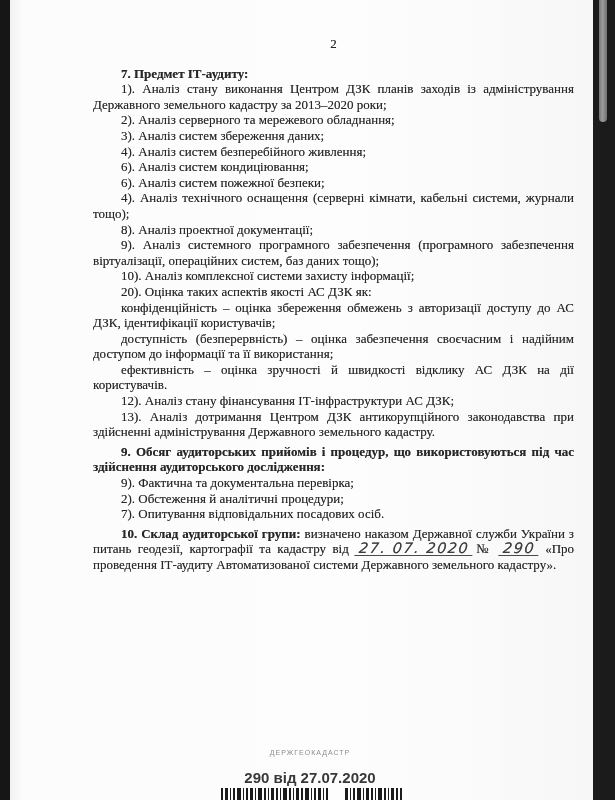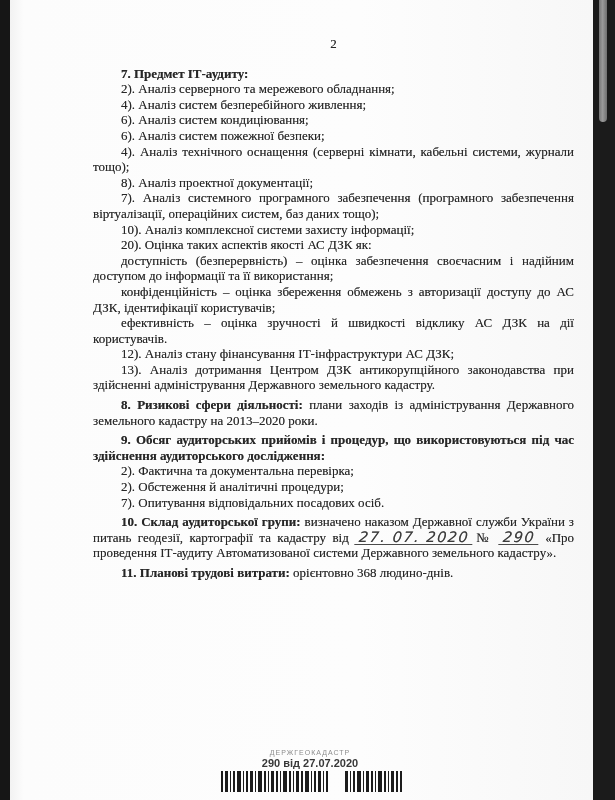--- a/index.html
+++ b/index.html
@@ -33,63 +33,63 @@
                font-style:italic; font-size:14.5px; line-height:13px;
                letter-spacing:1.5px; color:#3c3c3c;
                border-bottom:1.4px solid #4a4a4a; padding:0 4px;
                transform:skewX(-6deg); text-indent:0; }
 
   
   .stamp { position:absolute; left:205px; top:749px; width:190px;
            text-align:center; text-shadow:none; }
   .stamp-org { font-family:"Liberation Sans", sans-serif; font-size:7px;
                letter-spacing:1px; color:#8d8d8d; }
-  .stamp-ref { font-family:"Liberation Sans", sans-serif; font-size:11px;
-               font-weight:bold; color:#383838; margin-top:1px; }
+  .stamp-ref { font-family:"Liberation Sans", sans-serif; font-size:15px;
+               font-weight:bold; color:#383838; margin-top:13px; }
   .barcode   { margin-top:2px; }
 </style>
 </head>
 <body>
 
 <div class="screen">
 
   <div class="edge-left"></div>
 
   <div class="page">
     <div class="content">
 
       <div class="pagenum">2</div>
 
 
       <p class="para bold gap">7. Предмет ІТ-аудиту:</p>
+      <p class="para">1). Аналіз стану виконання Центром ДЗК планів заходів із адміністрування Державного земельного кадастру за 2013–2020 роки;</p>
       <p class="para">2). Аналіз серверного та мережевого обладнання;</p>
+      <p class="para">3). Аналіз систем збереження даних;</p>
       <p class="para">4). Аналіз систем безперебійного живлення;</p>
       <p class="para">6). Аналіз систем кондиціювання;</p>
       <p class="para">6). Аналіз систем пожежної безпеки;</p>
       <p class="para">4). Аналіз технічного оснащення (серверні кімнати, кабельні системи, журнали тощо);</p>
       <p class="para">8). Аналіз проектної документації;</p>
-      <p class="para">7). Аналіз системного програмного забезпечення (програмного забезпечення віртуалізації, операційних систем, баз даних тощо);</p>
+      <p class="para">9). Аналіз системного програмного забезпечення (програмного забезпечення віртуалізації, операційних систем, баз даних тощо);</p>
       <p class="para">10). Аналіз комплексної системи захисту інформації;</p>
       <p class="para">20). Оцінка таких аспектів якості АС ДЗК як:</p>
+      <p class="para">конфіденційність – оцінка збереження обмежень з авторизації доступу до АС ДЗК, ідентифікації користувачів;</p>
       <p class="para">доступність (безперервність) – оцінка забезпечення своєчасним і надійним доступом до інформації та її використання;</p>
-      <p class="para">конфіденційність – оцінка збереження обмежень з авторизації доступу до АС ДЗК, ідентифікації користувачів;</p>
       <p class="para">ефективність – оцінка зручності й швидкості відклику АС ДЗК на дії користувачів.</p>
       <p class="para">12). Аналіз стану фінансування ІТ-інфраструктури АС ДЗК;</p>
       <p class="para">13). Аналіз дотримання Центром ДЗК антикорупційного законодавства при здійсненні адміністрування Державного земельного кадастру.</p>
 
-      <p class="para gap"><span class="bold">8. Ризикові сфери діяльності:</span> <span>плани заходів із адміністрування Державного земельного кадастру на 2013–2020 роки.</span></p>
 
       <p class="para bold gap">9. Обсяг аудиторських прийомів і процедур, що використовуються під час здійснення аудиторського дослідження:</p>
-      <p class="para">2). Фактична та документальна перевірка;</p>
+      <p class="para">9). Фактична та документальна перевірка;</p>
       <p class="para">2). Обстеження й аналітичні процедури;</p>
       <p class="para">7). Опитування відповідальних посадових осіб.</p>
 
       <p class="para gap"><span class="bold">10. Склад аудиторської групи:</span> <span>визначено наказом Державної служби України з питань геодезії, картографії та кадастру від</span> <span class="handwrite">27. 07. 2020</span><span>№</span> <span class="handwrite">290</span> <span>«Про проведення ІТ-аудиту Автоматизованої системи Державного земельного кадастру».</span></p>
 
-      <p class="para gap"><span class="bold">11. Планові трудові витрати:</span> <span>орієнтовно 368 людино-днів.</span></p>
 
     </div>
 
     <div class="stamp">
       <div class="stamp-org">ДЕРЖГЕОКАДАСТР</div>
       <div class="stamp-ref">290 від 27.07.2020</div>
       <svg class="barcode" width="190" height="21" viewBox="0 0 190 21" xmlns="http://www.w3.org/2000/svg">
         <g fill="#1c1c1c">
           <rect x="6" y="0" width="2" height="21"></rect>
             <rect x="10" y="0" width="3" height="21"></rect>

